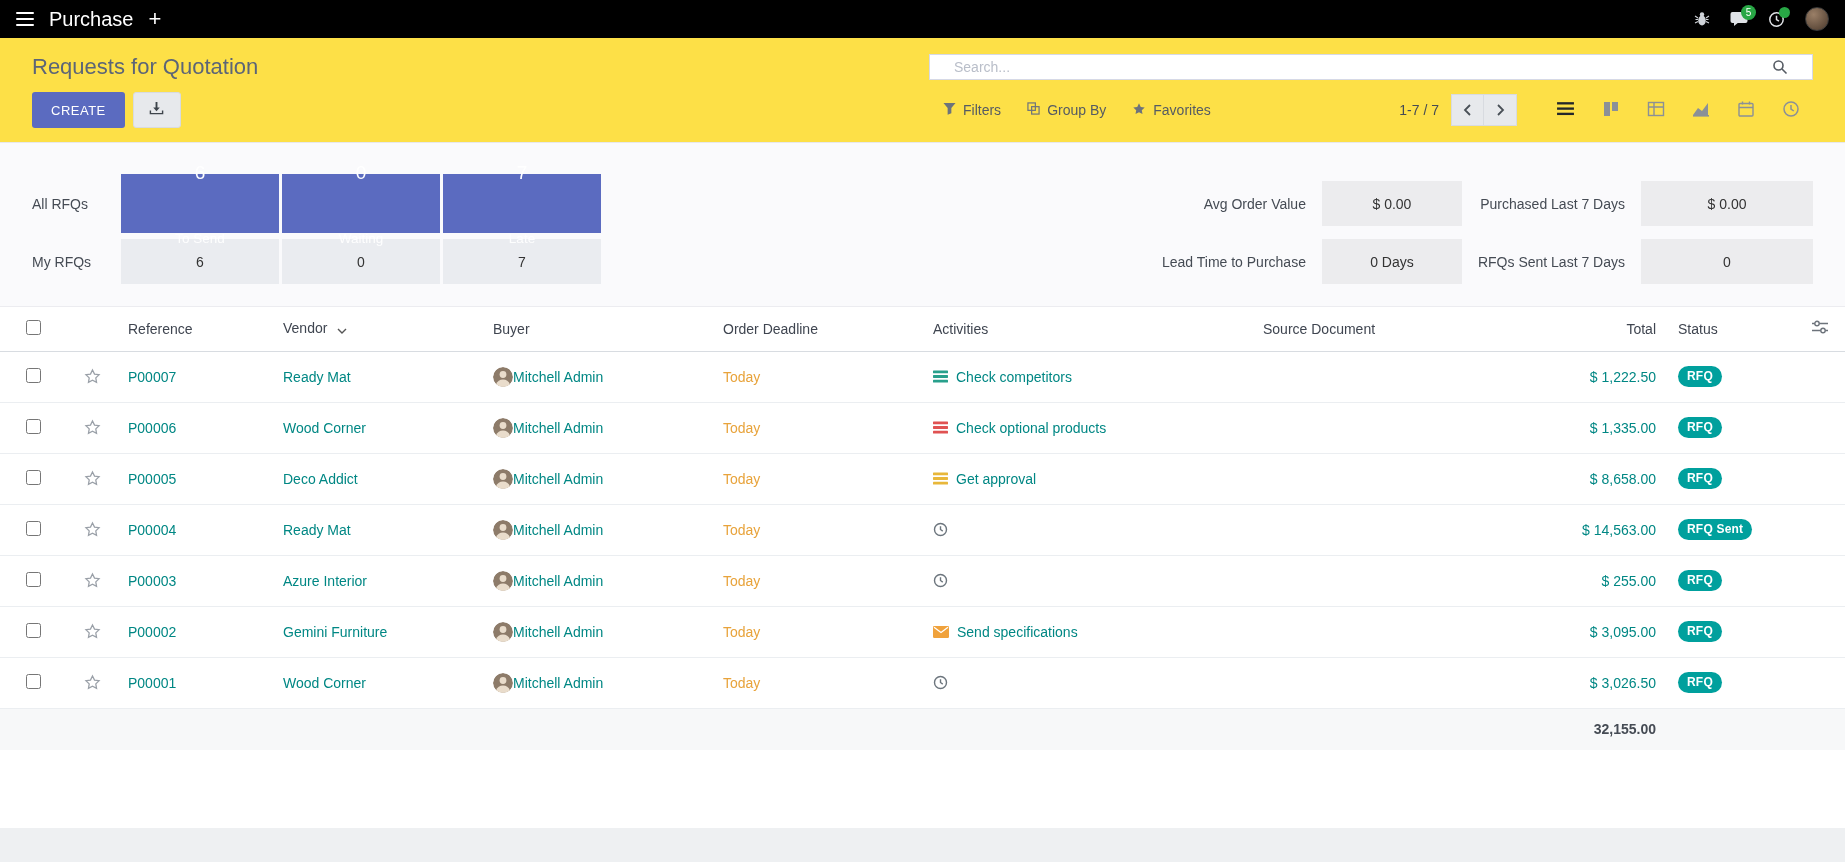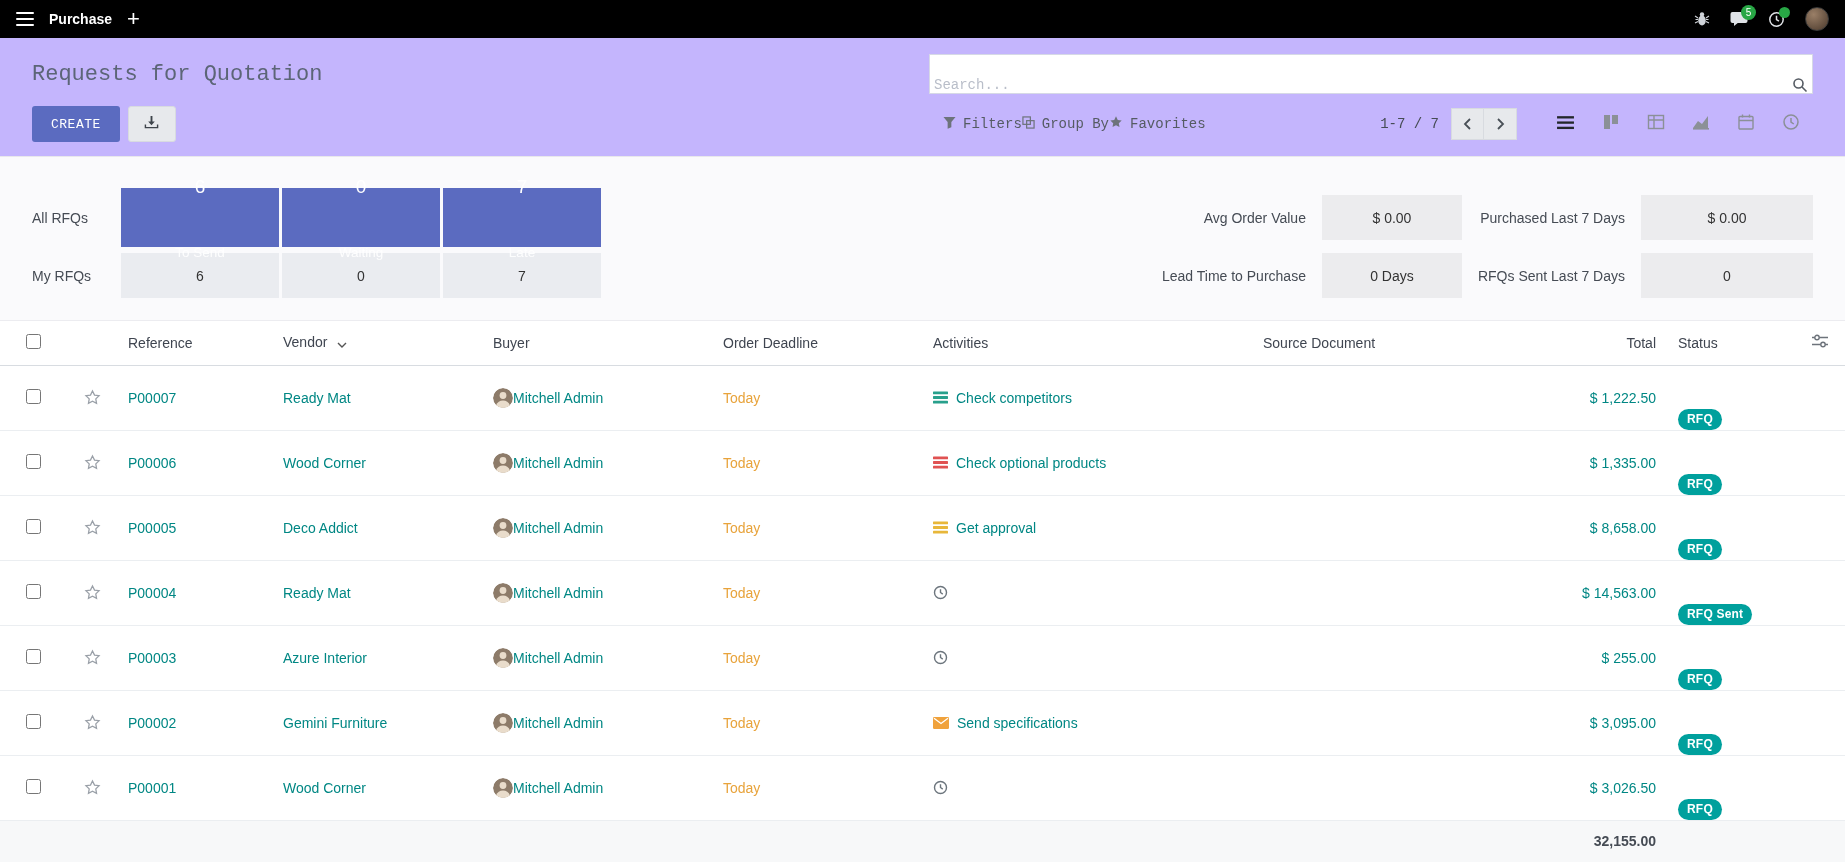--- a/index.html
+++ b/index.html
@@ -18,66 +18,66 @@
     color: #212529;
     background: #eef0f2;
   }
   
   .topbar {
     height: 38px; background: #000; color: #fff;
     display: flex; align-items: center; padding: 0 16px;
   }
   .tb-left { display: flex; align-items: center; gap: 15px; }
   .tb-burger { display: flex; cursor: pointer; }
-  .app-name { font-size: 14px; font-weight: 700; cursor: pointer; }
+  .app-name { font-size: 20px; font-weight: 400; cursor: pointer; }
   .tb-plus { font-size: 22px; font-weight: 300; line-height: 1; cursor: pointer; color: #fff; }
   .tb-right { margin-left: auto; display: flex; align-items: center; gap: 20px; }
   .tb-icon { position: relative; display: flex; cursor: pointer; }
   .badge-num {
     position: absolute; top: -6px; right: -8px; min-width: 15px; height: 15px;
     background: var(--notification); color: #fff; border-radius: 8px;
     font-size: 10px; display: flex; align-items: center; justify-content: center; padding: 0 3px;
   }
   .badge-dot {
     position: absolute; top: -4px; right: -5px; width: 11px; height: 11px;
     background: var(--notification); border-radius: 50%;
   }
   .tb-avatar {
     width: 24px; height: 24px; border-radius: 50%; cursor: pointer;
     background: radial-gradient(circle at 35% 30%, #9a7f67, #4a392c);
     border: 1px solid #3a3a3a;
   }
   
-  .control-panel { background: #c4b5fd; padding: 16px 32px 14px; font-family: Liberation Mono, monospace; }
+  .control-panel { background: #fde047; padding: 16px 32px 14px; }
   .cp-row1 { display: flex; align-items: center; }
   .page-title { font-size: 22px; font-weight: 400; color: #5c6577; }
   .searchbox {
-    margin-left: auto; width: 884px; height: 40px;
+    margin-left: auto; width: 884px; height: 26px;
     border: 1px solid #d6d9e6; background: #fff;
-    display: flex; align-items: flex-end; padding: 0 4px; cursor: text;
+    display: flex; align-items: center; padding: 0 24px; cursor: text;
   }
   .searchbox input {
     border: none; outline: none; flex: 1; font-size: 14px; color: #333;
     font-family: inherit; background: transparent;
   }
   .searchbox input::placeholder { color: #b9bec9; }
   .sb-icon { display: flex; cursor: pointer; }
   .cp-row2 { display: flex; align-items: center; margin-top: 12px; }
   .btn-create {
     background: var(--primary); color: #fff; border: none; height: 36px;
     padding: 0 19px; font-size: 13px; letter-spacing: .5px; border-radius: 3px;
     font-family: inherit; cursor: pointer;
   }
   .btn-download {
     background: #e7e9ec; border: 1px solid #d8dbe0; height: 36px; width: 48px;
     margin-left: 8px; border-radius: 3px; display: flex; align-items: center;
     justify-content: center; cursor: pointer;
   }
   .cp-right { margin-left: auto; width: 884px; display: flex; align-items: center; }
-  .cp-filters { display: flex; align-items: center; padding-left: 14px; text-align: right; }
+  .cp-filters { display: flex; align-items: center; gap: 26px; padding-left: 14px; text-align: right; }
   .filter-item { display: flex; align-items: center; gap: 7px; color: #555b63; font-size: 14px; cursor: pointer; }
   .pager { margin-left: auto; display: flex; align-items: center; gap: 12px; }
   .pager-text { color: #454b54; font-size: 14px; }
   .pager-btns { display: flex; }
   .pager-btn {
     width: 33px; height: 32px; background: #e7e9ec; border: 1px solid #d8dbe0;
     display: flex; align-items: center; justify-content: center; cursor: pointer;
   }
   .pager-btn + .pager-btn { border-left: none; }
   .view-switcher { display: flex; align-items: center; margin-left: 26px; }
@@ -138,21 +138,20 @@
   .avatar { width: 20px; height: 20px; border-radius: 50%; overflow: hidden; display: inline-flex; flex: 0 0 auto; }
   .deadline { color: var(--warning); }
   .c-activity-flex { display: flex; align-items: center; gap: 8px; }
   .act-ico { display: inline-flex; cursor: pointer; }
   .c-total, th.h-total { text-align: right; padding-right: 14px !important; }
   .total { color: var(--link); margin-top: 22px; }
   .badge-status {
     display: inline-block; background: var(--badge); color: #fff;
     font-size: 12px; font-weight: bold; padding: 3px 9px 4px; border-radius: 11px;
     letter-spacing: .2px;
-    margin-top: 43px;
   }
   .h-gear { text-align: center; }
   .vendor-caret { margin-left: 6px; vertical-align: middle; display: inline-block; }
   tfoot td {
     height: 42px; background: #f7f8f9; border-top: 1px solid #dfe3e8;
     font-weight: bold; color: #454b54; font-size: 14px; padding: 0 8px;
   }
 </style>
 </head>
 <body>

